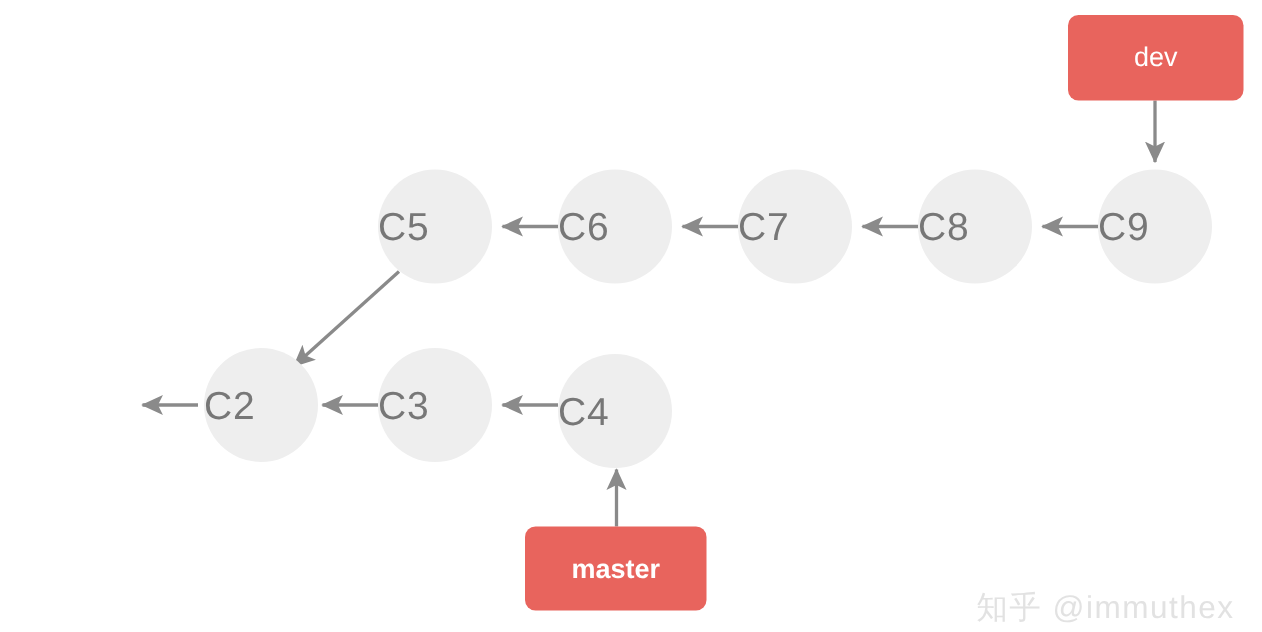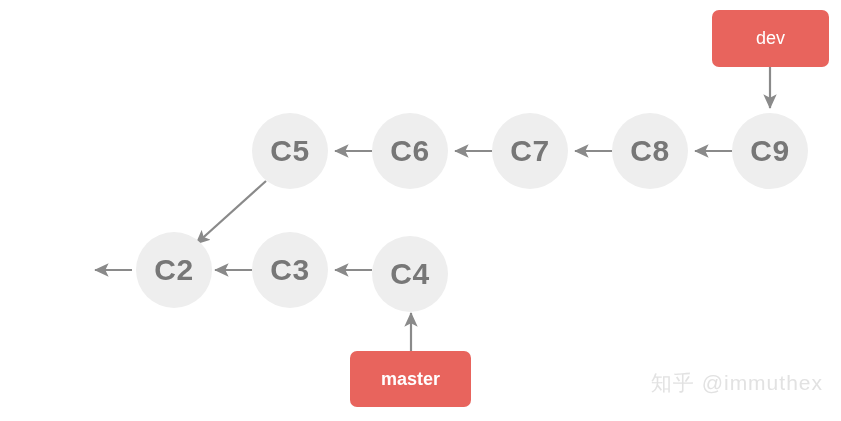--- a/index.html
+++ b/index.html
@@ -24,45 +24,44 @@
     width: 841px;
     height: 421px;
   }
   .commit-node {
     position: absolute;
     width: 76px;
     height: 76px;
     border-radius: 50%;
     background: #eeeeee;
     color: #777777;
-    font-size: 30px;
+    font-size: 26px;
     letter-spacing: 0.5px;
     display: flex;
     align-items: center;
-    justify-content: center;
+    justify-content: flex-start;
     box-sizing: border-box;
     z-index: 2;
-    font-weight: bold;
   }
   .branch-label {
     position: absolute;
     background: #e8645d;
     color: #ffffff;
     border-radius: 7px;
     font-size: 18px;
     display: flex;
     align-items: center;
     justify-content: center;
     box-sizing: border-box;
     z-index: 3;
   }
   #watermark {
     position: absolute;
     right: 18px;
-    bottom: 24px;
+    bottom: 2px;
     color: #e2e2e2;
     font-size: 21px;
     letter-spacing: 1px;
     white-space: nowrap;
     user-select: none;
     z-index: 4;
   }
 </style>
 </head>
 <body>

